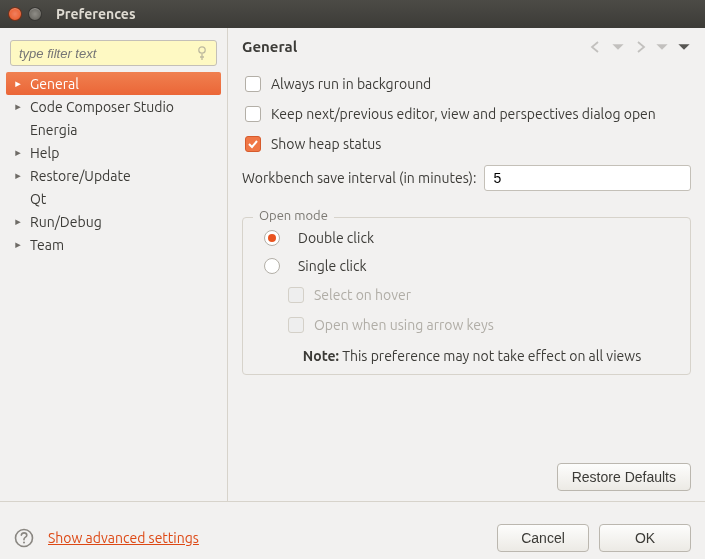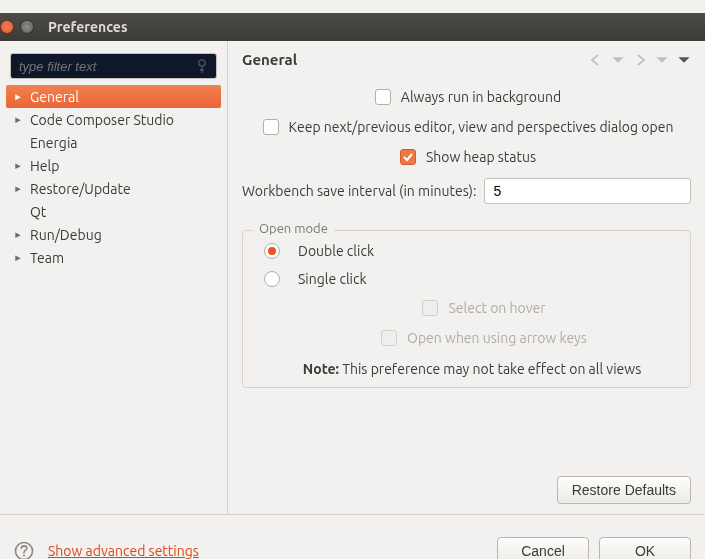--- a/index.html
+++ b/index.html
@@ -10,21 +10,21 @@
     font-family: "Ubuntu", "Segoe UI", Arial, sans-serif;
     font-size: 14px; color: #3c3b37;
     overflow: hidden;
   }
 
   
   .titlebar {
     height: 28px;
     background: linear-gradient(#4c4b46, #3c3b37);
     display: flex; align-items: center;
-    padding: 0 0; gap: 8px; margin-top: 13px;
+    padding: 0 8px; gap: 8px;
   }
   .win-buttons { display: flex; gap: 6px; margin-right: 6px; }
   .wbtn { width: 14px; height: 14px; border-radius: 50%; border: 1px solid rgba(0,0,0,.5); box-shadow: inset 0 1px 0 rgba(255,255,255,.25); }
   .wbtn.close { background: radial-gradient(#f08060,#e95420); }
   .wbtn.min   { background: radial-gradient(#8f8d87,#5e5c56); }
   .title { color: #dfdbd2; font-weight: 700; font-size: 14px; }
 
   
   .content {
     display: flex;
@@ -41,21 +41,21 @@
     padding: 10px 14px 10px 14px;
     position: relative;
     display: flex; flex-direction: column;
   }
 
   
   .filter-wrap { position: relative; margin: 4px 4px 6px 4px; }
   .filter {
     width: 100%; height: 26px;
     border: 1px solid #c4c0b8; border-radius: 3px;
-    background: #0f172a; padding: 0 26px 0 8px;
+    background: #fef9c3; padding: 0 26px 0 8px;
     font-size: 13px; color: #8a8782; font-style: italic;
   }
   .filter-icon {
     position: absolute; right: 6px; top: 5px;
     width: 16px; height: 16px; opacity: .55;
   }
 
   
   .tree { list-style: none; margin: 4px 0 0 0; padding: 0; }
   .tree li {
@@ -77,21 +77,21 @@
     display: flex; align-items: center; justify-content: space-between;
     margin-bottom: 14px;
   }
   .pane-title { font-weight: 700; font-size: 15px; color: #3c3b37; }
   .pane-tools { display: flex; gap: 8px; align-items: center; }
   .tool-ico { width: 14px; height: 14px; opacity: .45; }
   .tool-ico.dark { opacity: .85; }
 
   
   .checks { margin-left: 3px; }
-  .check-row { display: flex; align-items: center; gap: 10px; height: 30px; justify-content: center; }
+  .check-row { display: flex; align-items: center; gap: 10px; height: 30px; }
   .cb {
     width: 16px; height: 16px; border: 1px solid #b3afa7; border-radius: 3px; background: #fff;
     display: inline-flex; align-items: center; justify-content: center;
   }
   .cb.checked { background: #f07746; border-color: #d65b2c; }
   .cb.checked svg path { stroke: #fff; }
   .cb.disabled { background: #eee; border-color: #d4d0c8; }
   .cb-label.disabled { color: #b0ada6; }
 
   

